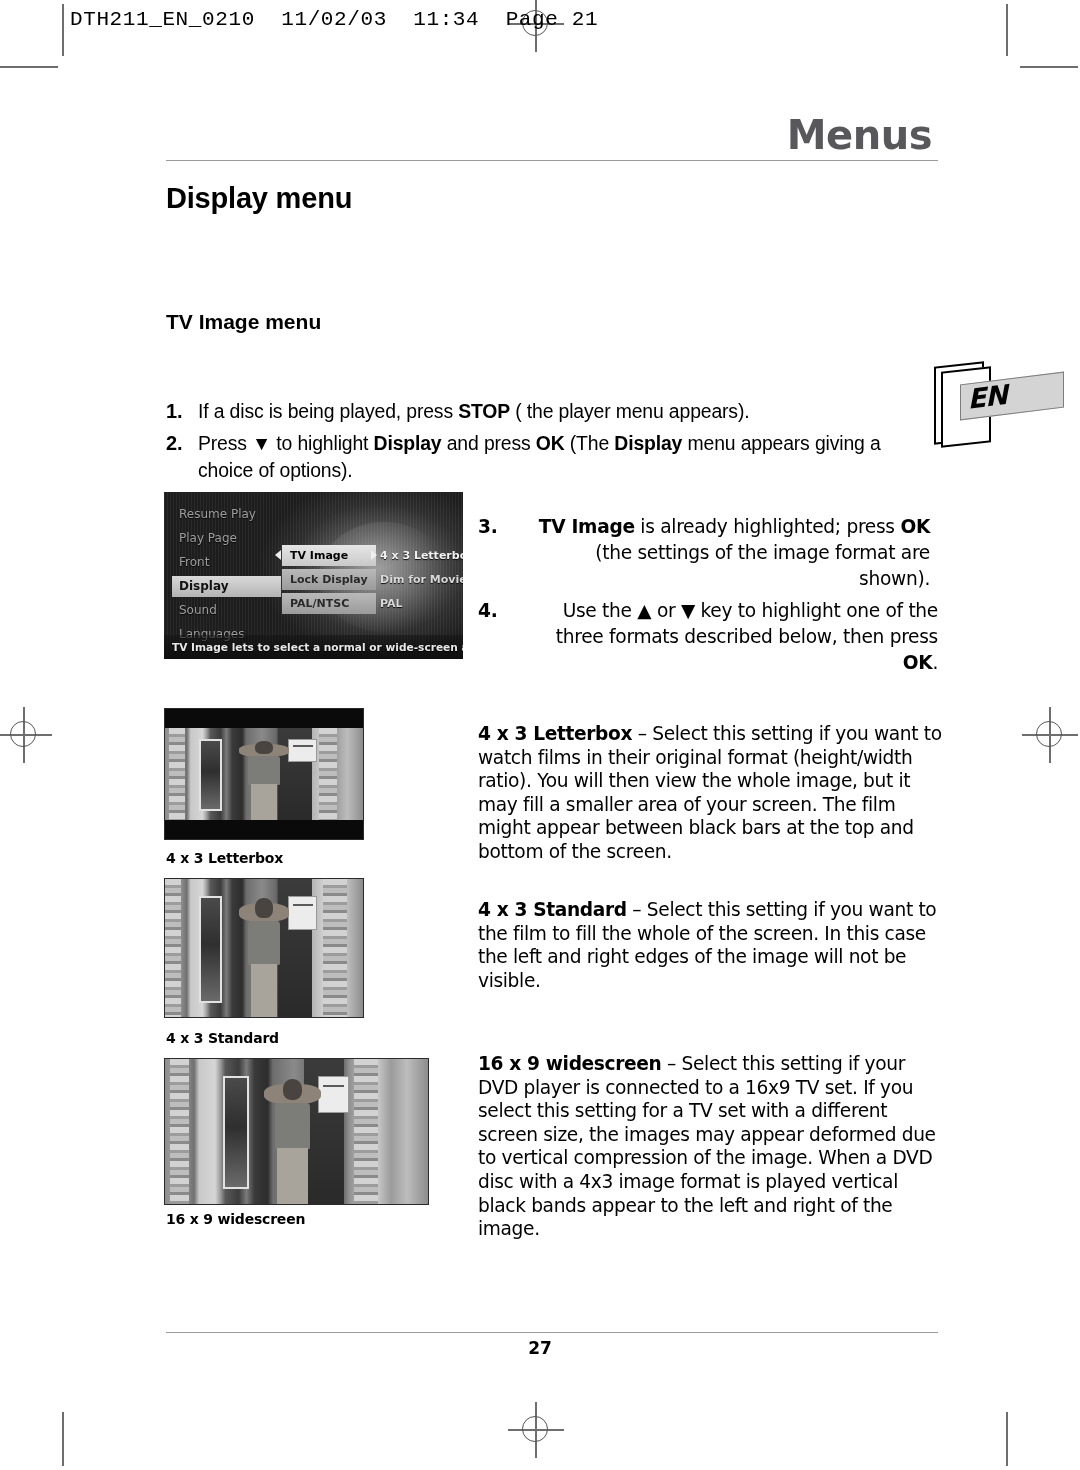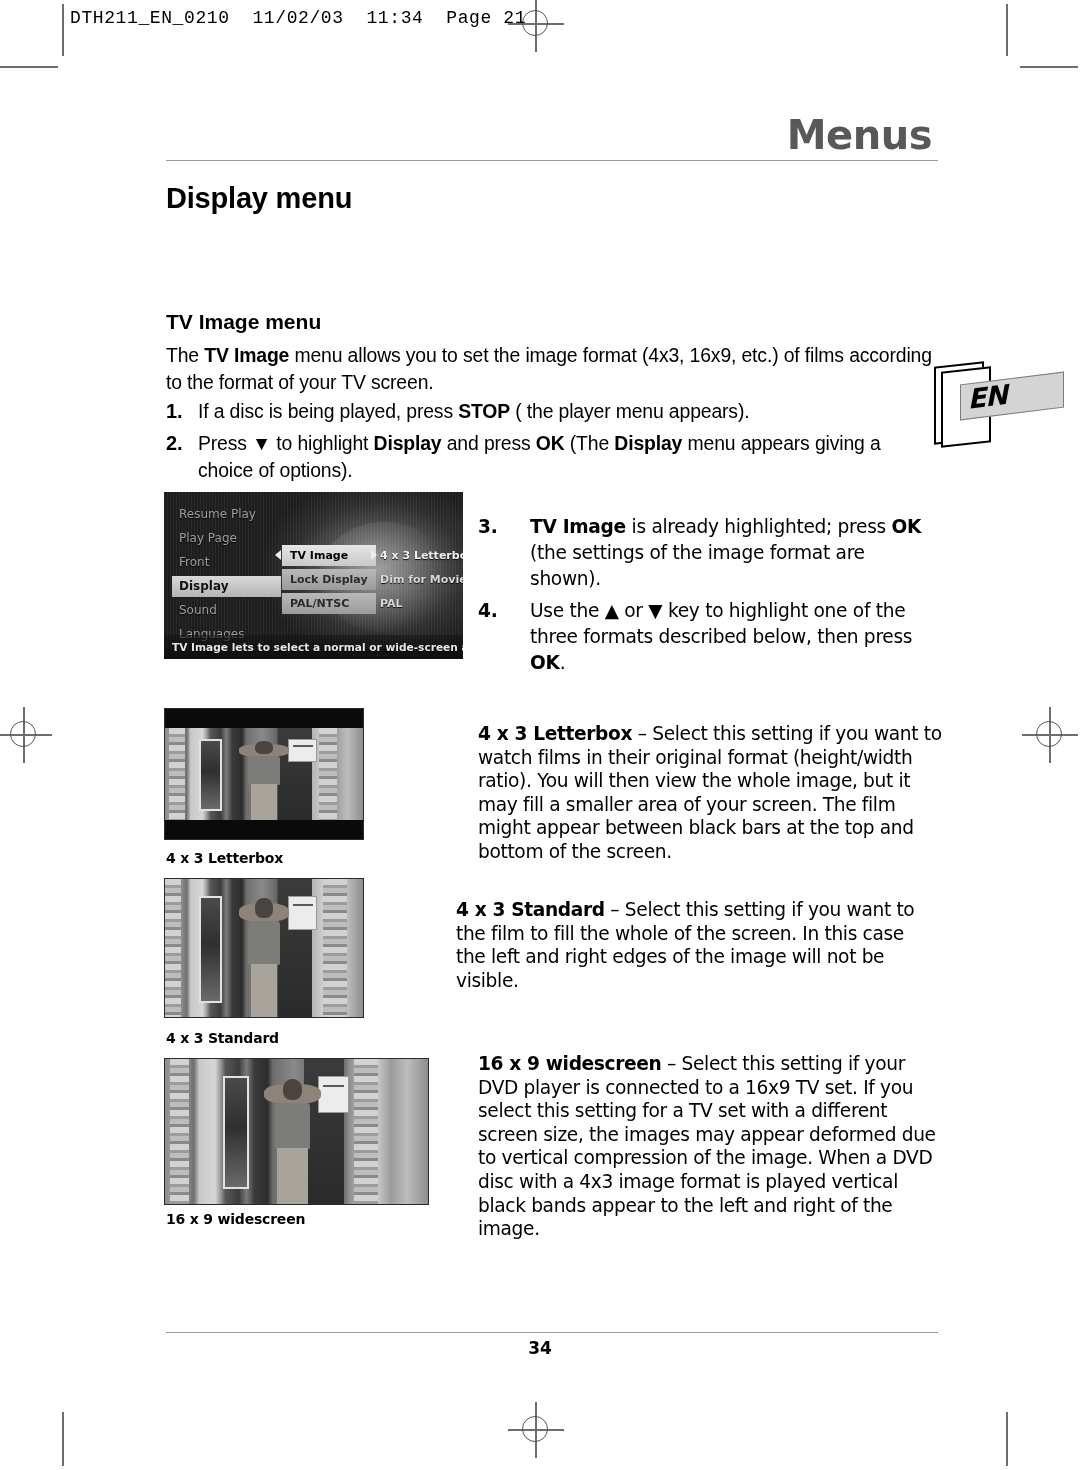--- a/index.html
+++ b/index.html
@@ -46,21 +46,21 @@
     height: 2px; width: 56px;
     background: #6e6e6e;
   }
 
   
   .film-header {
     position: absolute;
     left: 70px;
     top: 8px;
     font-family: "Liberation Mono", "DejaVu Sans Mono", monospace;
-    font-size: 18px;
+    font-size: 21px;
     letter-spacing: 0.6px;
     color: #000;
     white-space: pre;
   }
 
   
   .page {
     position: absolute;
     left: 0; top: 0;
     width: 1080px; height: 1470px;
@@ -146,35 +146,36 @@
     letter-spacing: -0.3px;
   }
   .step-r .num {
     position: absolute;
     left: 0; top: 0;
     font-weight: bold;
   }
   .step-r .txt {
     display: block;
     margin-left: 52px;
+    text-align: right;
   }
   .step3 { left: 478px; top: 514px; width: 452px; }
   .step4 { left: 478px; top: 598px; width: 460px; }
 
   
   .fmt {
     position: absolute;
     font-family: "DejaVu Sans", sans-serif;
     font-size: 18.6px;
     line-height: 23.6px;
     letter-spacing: -0.35px;
   }
   .fmt b { font-weight: bold; }
   .fmt-letterbox  { left: 478px; top: 722px;  width: 470px; }
-  .fmt-standard   { left: 456px; top: 898px;  width: 462px; }
+  .fmt-standard   { left: 478px; top: 898px;  width: 462px; }
   .fmt-widescreen { left: 478px; top: 1052px; width: 470px; }
 
   
   .osd {
     position: absolute;
     left: 164px;
     top: 492px;
     width: 299px;
     height: 167px;
     background: #1b1b1b;
@@ -514,21 +515,20 @@
 <div class="page">
 
   <div class="chapter-title">Menus</div>
   <div class="title-rule"></div>
 
   <div class="h1">Display menu</div>
 
 
   <div class="h2">TV Image menu</div>
 
-  <div class="body-text tv-intro">The <b>TV Image</b> menu allows you to set the image format (4x3, 16x9, etc.) of films according to the format of your TV screen.</div>
 
   <div class="step step1">
     <span class="num">1.</span>
     <span class="txt">If a disc is being played, press <b>STOP</b> ( the player menu appears).</span>
   </div>
 
   <div class="step step2">
     <span class="num">2.</span>
     <span class="txt">Press ▼ to highlight <b>Display</b> and press <b>OK</b> (The <b>Display</b> menu appears giving a choice of options).</span>
   </div>
@@ -631,15 +631,15 @@
   <div class="caption" style="left:166px; top:1211px;">16 x 9 widescreen</div>
 
   <div class="en-tab">
     <div class="pages"></div>
     <div class="pages2"></div>
     <div class="band"></div>
     <div class="en-label">EN</div>
   </div>
 
   <div class="footer-rule"></div>
-  <div class="page-num">34</div>
+  <div class="page-num">27</div>
 
 </div>
 
 </body></html>

